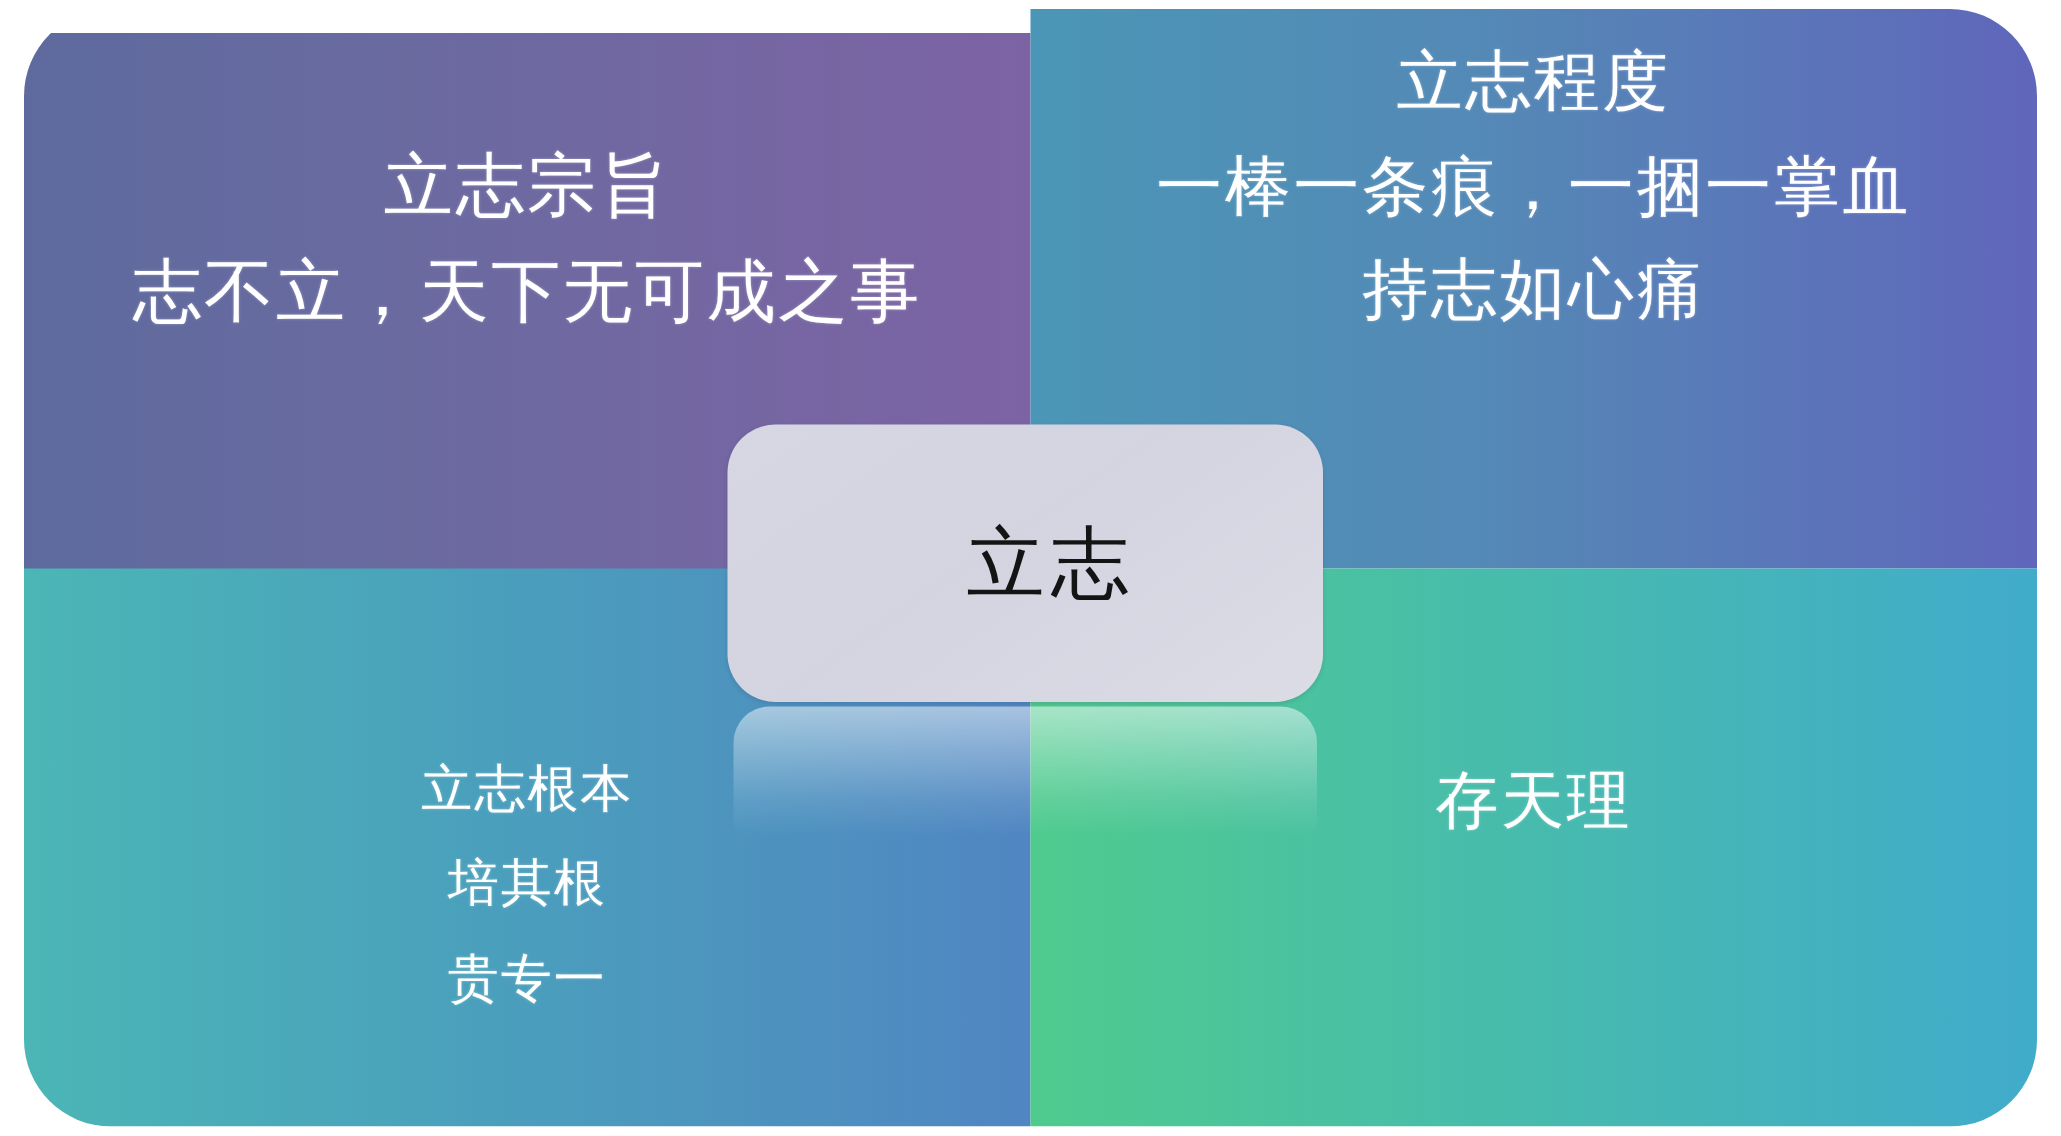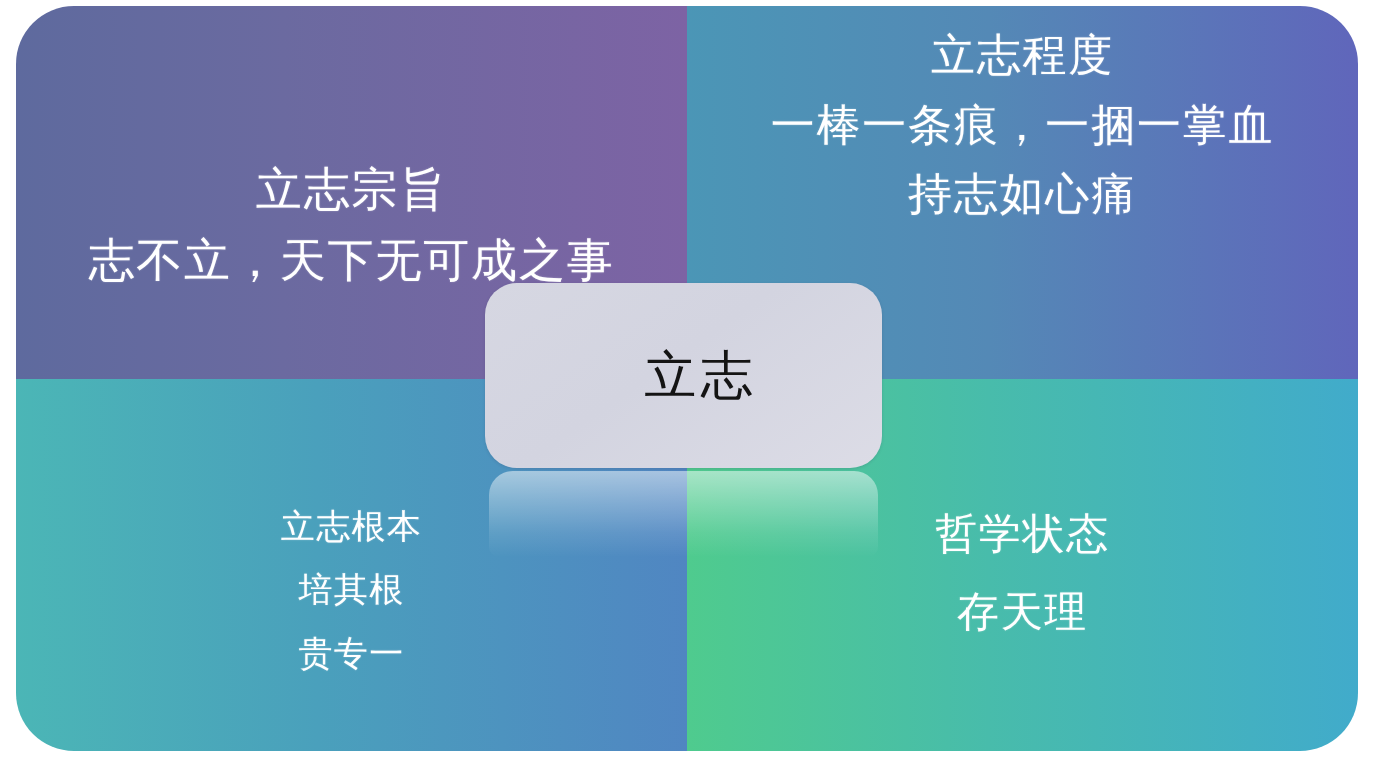--- a/index.html
+++ b/index.html
@@ -38,22 +38,22 @@
     box-sizing: border-box;
     display: flex;
     flex-direction: column;
     align-items: center;
     justify-content: flex-start;
     color: #ffffff;
     text-align: center;
     overflow: hidden;
   }
 
-  .quad-tl { left: 0;   top: 0;
-    background: linear-gradient(to right, #5e6a9e 0%, #6b6aa0 40%, #7d63a4 100%); justify-content: center; }
+  .quad-tl { left: 0;   top: 16px;
+    background: linear-gradient(to right, #5e6a9e 0%, #6b6aa0 40%, #7d63a4 100%); }
   .quad-tr { left: 50%; top: 0;
     background: linear-gradient(to right, #4b96b6 0%, #5489b6 45%, #6066bb 100%); }
   .quad-bl { left: 0;   top: 50%;
     background: linear-gradient(to right, #4bb6b6 0%, #4aa0bc 45%, #5086c2 100%); }
   .quad-br { left: 50%; top: 50%;
     background: linear-gradient(to right, #4fcb8e 0%, #48bcab 45%, #41abcb 100%); }
 
   .quad-line {
     font-weight: 400;
     letter-spacing: 0.04em;
@@ -142,21 +142,20 @@
     <div class="quad quad-bl">
       <div class="lines">
         <div class="quad-line">立志根本</div>
         <div class="quad-line">培其根</div>
         <div class="quad-line">贵专一</div>
       </div>
     </div>
 
     <div class="quad quad-br">
       <div class="lines">
-        <div class="quad-line">哲学状态</div>
         <div class="quad-line">存天理</div>
       </div>
     </div>
 
   </div>
 
   <div class="center-reflection"></div>
 
   <div class="center-node">
     <span class="center-label">立志</span>

